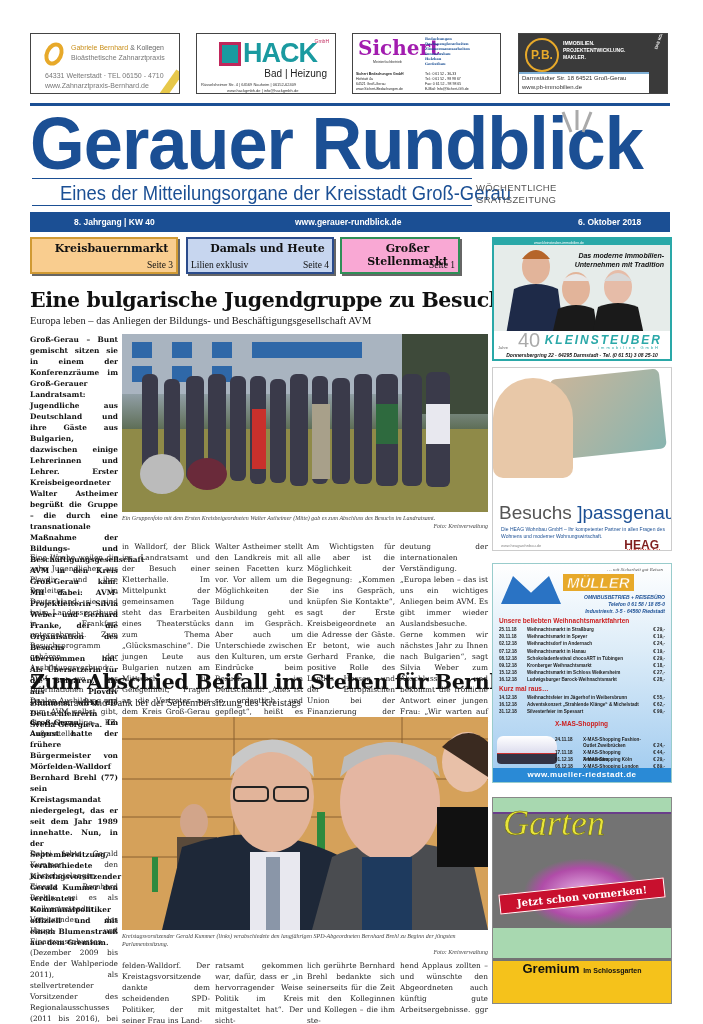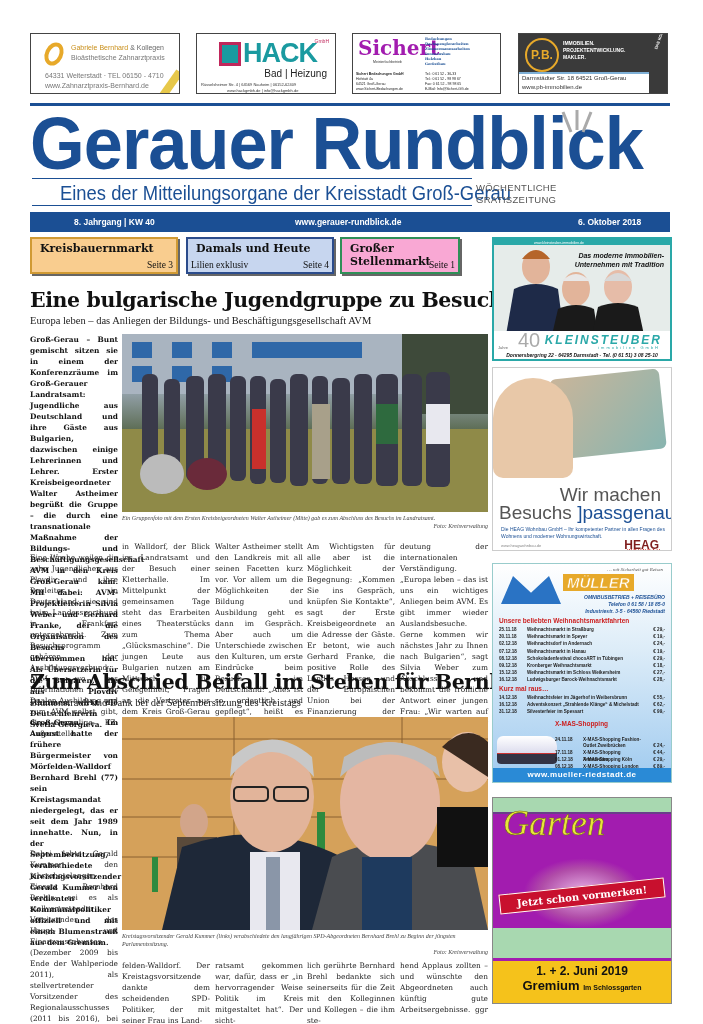--- a/index.html
+++ b/index.html
@@ -41,21 +41,21 @@
 .subline1{position:absolute;left:32px;top:178px;width:440px;height:1px;background:#1b4f94}
 .subline2{position:absolute;left:32px;top:205px;width:440px;height:1px;background:#1b4f94}
 .weekly{position:absolute;left:476px;top:182px;font:9.5px "Liberation Sans",sans-serif;color:#555;line-height:12px;letter-spacing:0.3px}
 .bar{position:absolute;left:30px;top:212px;width:640px;height:20px;background:#1b4f94;color:#fff;font:bold 8.5px "Liberation Sans",sans-serif}
 .bar span{position:absolute;top:5px}
 
 .teaser{position:absolute;top:237px;height:37px;border:2px solid #444;box-shadow:2px 2px 0 #666}
 .t1{left:30px;width:148px;background:#f9cd8f;border-color:#d09a34}
 .t2{left:186px;width:148px;background:#c7d6ef;border-color:#2b4c8c}
 .t3{left:340px;width:120px;background:#f9a8d4;border-color:#2f8f57}
-.teaser .tt{position:absolute;left:8px;right:0;top:3px;text-align:left;font:bold 11px "DejaVu Serif",serif;color:#111}
+.teaser .tt{position:absolute;left:15px;right:0;top:3px;text-align:center;font:bold 11px "DejaVu Serif",serif;color:#111}
 .teaser .tl{position:absolute;left:3px;bottom:2px;font:9.5px "Liberation Serif",serif}
 .teaser .tp{position:absolute;right:3px;bottom:2px;font:9.5px "Liberation Serif",serif}
 
 .h1{position:absolute;left:30px;font:bold 20.5px "DejaVu Serif",serif;color:#111;white-space:nowrap;letter-spacing:-0.4px}
 .dek{position:absolute;left:30px;font:10.5px "Liberation Serif",serif;color:#222;white-space:nowrap}
 .col{position:absolute;font:7.4px "DejaVu Serif",serif;line-height:11px;text-align:justify;color:#222;hyphens:auto}
 .col.b{font-weight:bold;color:#111}
 .photo{position:absolute;overflow:hidden}
 .cap{position:absolute;font:italic 6px "Liberation Serif",serif;color:#444;line-height:8px}
 .cap .src{display:block;text-align:right}
@@ -85,21 +85,21 @@
 .muel .info{position:absolute;right:6px;top:30px;font:bold italic 5px "Liberation Sans",sans-serif;color:#1b4f94;text-align:right;line-height:7px}
 .muel h4{position:absolute;left:6px;font:bold 6.5px "Liberation Sans",sans-serif;color:#c22}
 .muel .rows{position:absolute;left:6px;right:6px;font:bold 4.6px "Liberation Sans",sans-serif;color:#222}
 .muel .row{display:flex;height:7.2px;line-height:7.2px}
 .muel .row .d{width:28px}
 .muel .row .n{flex:1}
 .muel .row .p{width:22px;text-align:right}
 .muel .xrows{position:absolute;left:70px;right:6px;top:173px;font:bold 4.6px "Liberation Sans",sans-serif;color:#222}
 .muel .bus{position:absolute;left:4px;top:172px;width:60px;height:28px;background:linear-gradient(#fff,#dde 60%,#c33 60%,#c33 66%,#334 66%);border-radius:6px 10px 4px 4px}
 .muel .url{position:absolute;left:0;right:0;bottom:0;height:14px;background:#2a8ad6;color:#fff;text-align:center;font:bold 8px "Liberation Sans",sans-serif;line-height:14px;letter-spacing:0.5px}
-.garten{top:797px;height:207px;background:#a21caf;border:1px solid #888}
+.garten{top:797px;height:207px;background:#737373;border:1px solid #888}
 .garten .topband{position:absolute;left:0;right:0;top:0;height:16px;background:#a8d8b0;border-bottom:2px solid #6a3e8a}
 .garten .midband{position:absolute;left:0;right:0;top:130px;height:30px;background:#a8d8b0}
 .garten .flower{position:absolute;left:30px;top:60px;width:120px;height:70px;background:radial-gradient(ellipse at center,#e9b6e8 0,#b04ca8 50%,transparent 70%)}
 .garten .g1{position:absolute;left:10px;top:4px;font:italic 36px "Liberation Serif",serif;color:#e8e43a;-webkit-text-stroke:0.5px #6a6a10}
 .garten .g2{position:absolute;right:8px;top:108px;font:italic 36px "Liberation Serif",serif;color:#e8e43a;-webkit-text-stroke:0.5px #6a6a10}
 .garten .stamp{position:absolute;left:6px;top:88px;width:166px;height:20px;background:#c8102e;color:#fff;font:bold 10px "DejaVu Serif",serif;text-align:center;line-height:20px;transform:rotate(-6deg);border:1px solid #fff}
 .garten .foot{position:absolute;left:0;right:0;bottom:0;height:42px;background:#f5c21b;text-align:center}
 .garten .foot .d1{font:bold 12px "Liberation Sans",sans-serif;color:#111;padding-top:3px}
 .garten .foot .d2{font:bold 13px "Liberation Sans",sans-serif;color:#111}
 .garten .foot .d2 span{font-size:7px}
@@ -312,21 +312,20 @@
   <div class="forty">40</div>
   <div style="position:absolute;left:4px;top:106px;font:4px 'Liberation Sans',sans-serif;color:#666">Jahre</div>
   <div class="brand">KLEINSTEUBER</div>
   <div class="im">immobilien GmbH</div>
   <div class="addr">Donnersbergring 22 - 64295 Darmstadt - Tel. (0 61 51) 3 08 25-10</div>
 </div>
 
 <div class="rad heag">
   <div class="pic"></div>
   <div class="hand"></div>
-  <div class="w1">Wir machen</div>
   <div class="w2"><span style="color:#555">Besuchs </span><span>]passgenau[</span></div>
   <div class="desc">Die HEAG Wohnbau GmbH – Ihr kompetenter Partner in allen Fragen des Wohnens und moderner Wohnungswirtschaft.</div>
   <div class="logo">HEAG</div>
   <div class="wb">WOHNBAU</div>
   <div class="url">www.heagwohnbau.de</div>
 </div>
 
 <div class="rad muel">
   <div class="slog">… mit Sicherheit gut Reisen</div>
   <div class="logo"></div>
@@ -424,16 +423,15 @@
   <div class="url">www.mueller-riedstadt.de</div>
 </div>
 
 <div class="rad garten">
   <div class="topband"></div>
   <div class="midband"></div>
   <div class="flower"></div>
   <div class="g1">Garten</div>
   <div class="stamp">Jetzt schon vormerken!</div>
   <div class="foot">
-    <div class="d1">1. + 2. Juni 2019</div>
     <div class="d2"><b>Gremium</b> <span>Im Schlossgarten</span></div>
   </div>
 </div>
 
 </body></html>

